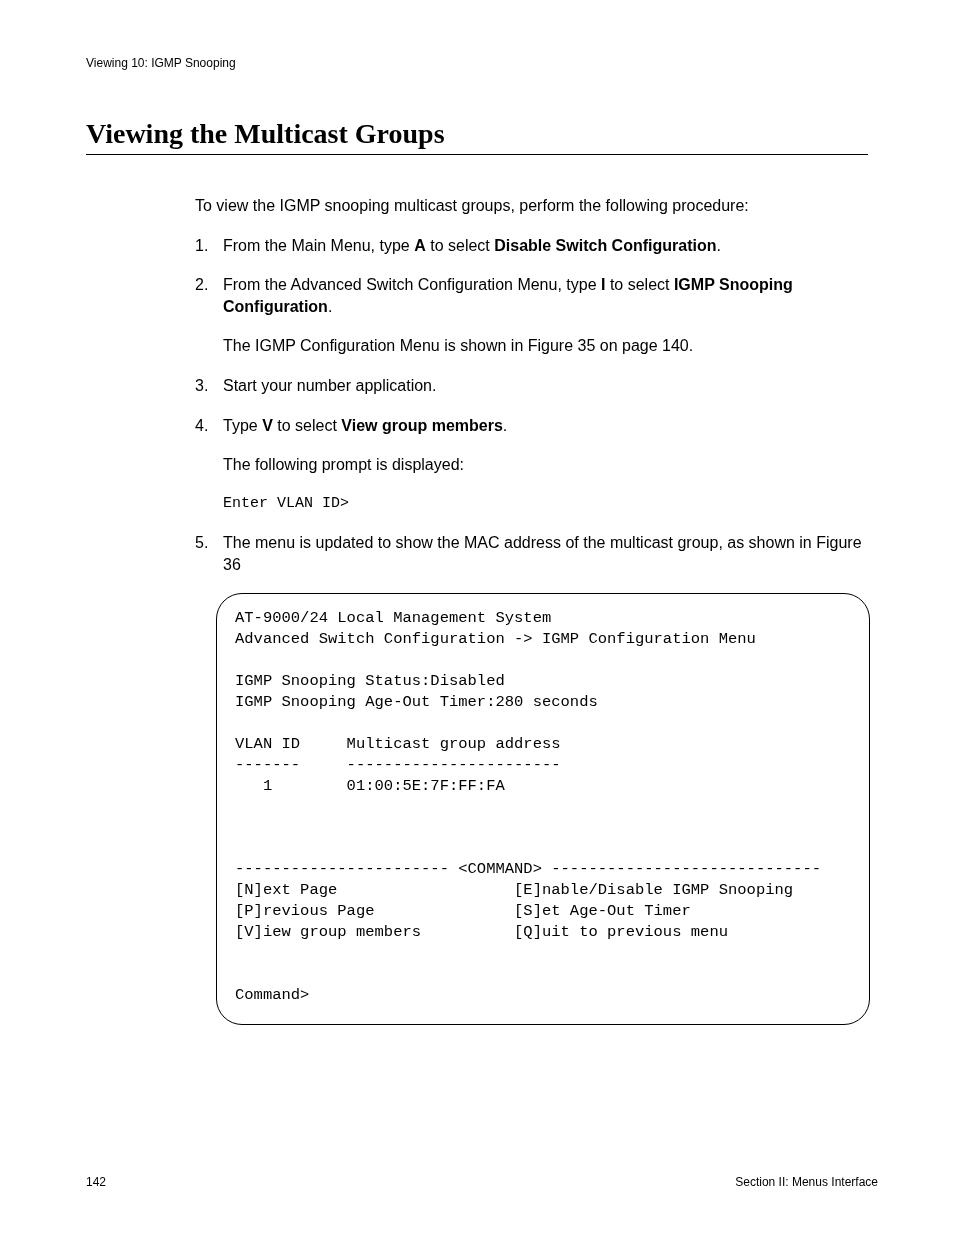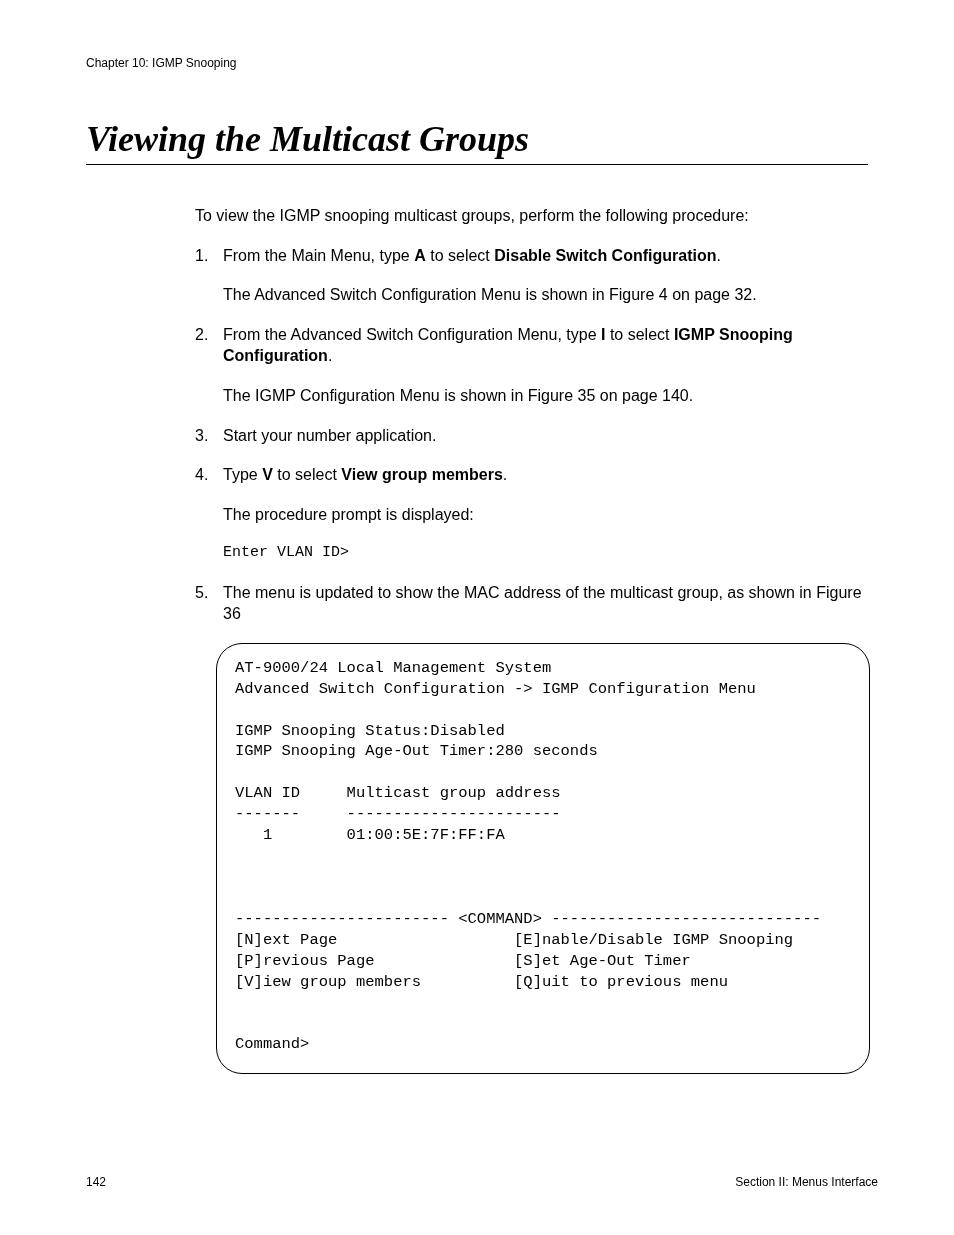--- a/index.html
+++ b/index.html
@@ -17,23 +17,22 @@
     padding: 56px 86px 0 86px;
     box-sizing: border-box;
   }
   .chapter-header {
     font-size: 12px;
     margin-bottom: 48px;
   }
   h1.section-title {
     font-family: "Times New Roman", Times, serif;
     font-weight: bold;
-    font-size: 36px;
+    font-size: 28px;
     margin: 0 0 4px 0;
-    font-style: italic;
   }
   .title-rule {
     border: none;
     border-top: 1px solid #000;
     margin: 0 0 40px 0;
   }
   .body-col {
     margin-left: 109px;
     font-size: 16px;
     line-height: 1.35;
@@ -80,57 +79,56 @@
     right: 76px;
     font-size: 12px;
     display: flex;
     justify-content: space-between;
   }
 </style>
 </head>
 <body>
 
 <div class="page">
-  <div class="chapter-header">Chapter 10: IGMP Snooping</div>
+  <div class="chapter-header">Viewing 10: IGMP Snooping</div>
 
   <h1 class="section-title">Viewing the Multicast Groups</h1>
   <hr class="title-rule">
 
   <div class="body-col">
     <p>To view the IGMP snooping multicast groups, perform the following procedure:</p>
 
     <ol class="steps">
 
       <li>
         <span class="num">1.</span>
         <p>
           <span>From the Main Menu, type </span><span class="bold">A</span><span> to select </span><span class="bold">Disable Switch Configuration</span><span>.</span>
         </p>
-        <p>The Advanced Switch Configuration Menu is shown in Figure 4 on page 32.</p>
       </li>
 
       <li>
         <span class="num">2.</span>
         <p>
           <span>From the Advanced Switch Configuration Menu, type </span><span class="bold">I</span><span> to select </span><span class="bold">IGMP Snooping Configuration</span><span>.</span>
         </p>
         <p>The IGMP Configuration Menu is shown in Figure 35 on page 140.</p>
       </li>
 
       <li>
         <span class="num">3.</span>
         <p>Start your number application.</p>
       </li>
 
       <li>
         <span class="num">4.</span>
         <p>
           <span>Type </span><span class="bold">V</span><span> to select </span><span class="bold">View group members</span><span>.</span>
         </p>
-        <p>The procedure prompt is displayed:</p>
+        <p>The following prompt is displayed:</p>
         <p class="mono-inline">Enter VLAN ID&gt;</p>
       </li>
 
       <li>
         <span class="num">5.</span>
         <p>The menu is updated to show the MAC address of the multicast group, as shown in Figure 36</p>
       </li>
 
     </ol>
   </div>

